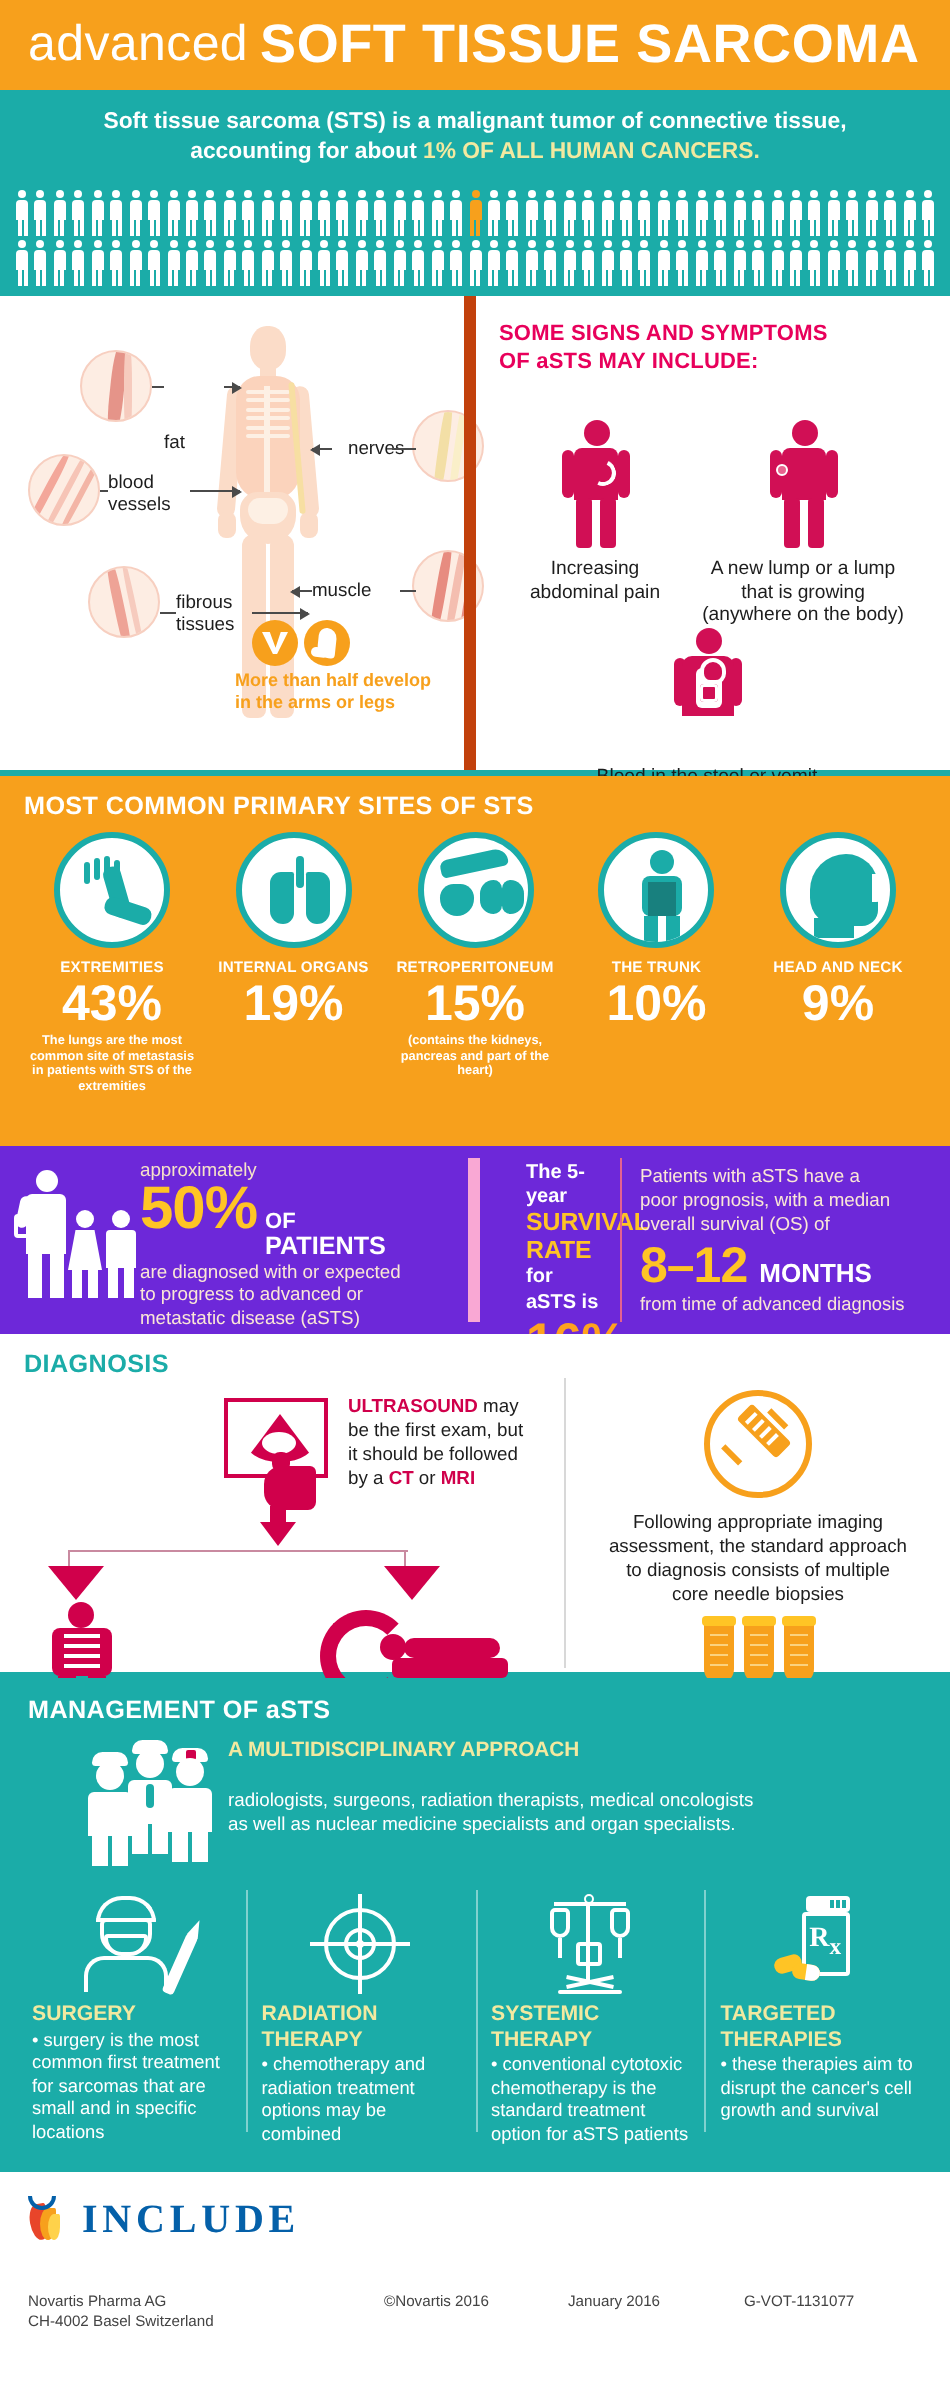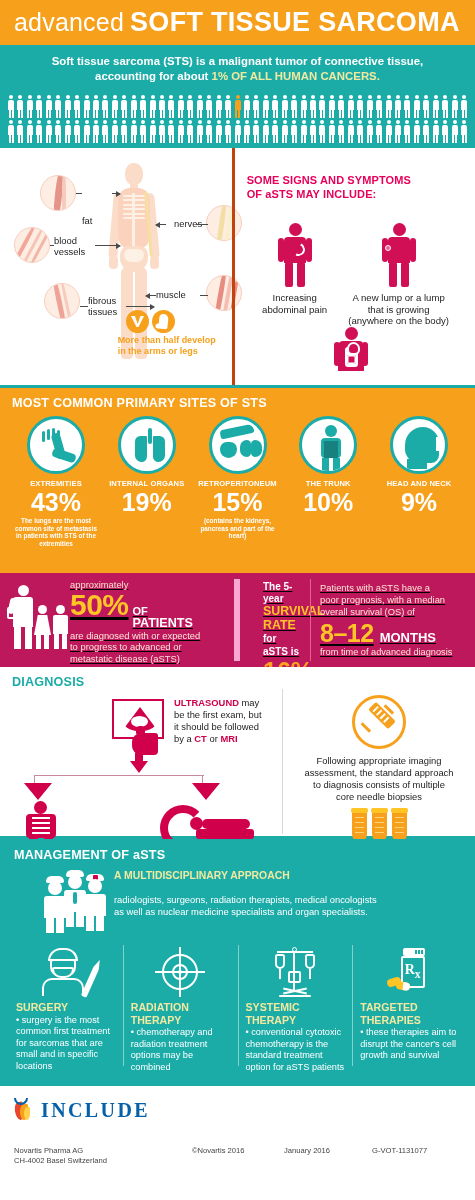--- a/index.html
+++ b/index.html
@@ -55,21 +55,21 @@
   .pfig.hi .head, .pfig.hi .body { background: #F7A01C; }
   .pfig.hi .legs::before, .pfig.hi .legs::after { background: #F7A01C; }
   .pfig.hi::after {
     content: ""; position: absolute; left: -6px; top: -4px; width: 18px; height: 30px;
     background: rgba(255,255,255,.18); border-radius: 50%; z-index: -1;
   }
 
   
   .two-col { display: flex; height: 240px; background: #ffffff; border-bottom: 3px solid #1BACA8; }
   .col-left { width: 252px; padding: 9px 6px 0 10px; position: relative; }
-  .col-right { width: 264px; padding: 26px 10px 0 12px; border-left: 3px solid #c2410c; position: relative; }
+  .col-right { width: 264px; padding: 13px 10px 0 12px; border-left: 6px solid #c2410c; position: relative; }
 
   .tissue-head { font-size: 10.6px; color: #222; line-height: 13.5px; }
 
   .body-area { position: relative; height: 200px; margin-top: 2px; }
   .body-fig {
     position: absolute; left: 96px; top: 4px; width: 56px; height: 196px;
   }
   .bf-head { position:absolute; left:19px; top:0; width:18px; height:22px; background:#FBDCC8; border-radius:46% 46% 44% 44%; }
   .bf-neck { position:absolute; left:24px; top:20px; width:8px; height:7px; background:#FBDCC8; }
   .bf-torso{ position:absolute; left:12px; top:25px; width:32px; height:62px; background:#FBD3BC; border-radius:12px 12px 14px 14px; }
@@ -226,21 +226,21 @@
   .ic-trunk .t { position:absolute; left:1px; top:13px; width:20px; height:20px; background:#1BACA8; border-radius:4px;}
   .ic-trunk .t::after{ content:""; position:absolute; left:3px; top:3px; right:3px; bottom:0; background:#18807E;}
   .ic-trunk .l { position:absolute; top:33px; width:7px; height:15px; background:#1BACA8;}
   .ic-trunk .l.a{left:2px;} .ic-trunk .l.b{right:2px;}
   .ic-head { position:absolute; left:8px; top:8px; width:42px; height:40px;}
   .ic-head .sk { position:absolute; left:4px; top:0; width:34px; height:36px; background:#1BACA8; border-radius: 18px 16px 8px 14px;}
   .ic-head .nk { position:absolute; left:6px; bottom:-2px; width:20px; height:10px; background:#1BACA8;}
   .ic-head .face{ position:absolute; right:-1px; top:10px; width:8px; height:14px; background:#ffffff; border-radius: 0 6px 6px 0;}
 
   
-  .stats { background: #be185d; height: 94px; display: flex; padding: 6px 8px 6px 6px; text-decoration: underline; }
+  .stats { background: #6d28d9; height: 94px; display: flex; padding: 6px 8px 6px 6px; }
   .st-a { width: 228px; display: flex; }
   .st-fam { width: 60px; position: relative; }
   .famfig { position: absolute; }
   .famfig .hh { position:absolute; border-radius:50%; background:#fff; }
   .famfig .bb { position:absolute; background:#fff; }
   .f-doc { left:4px; top:6px; width:26px; height:64px; }
   .f-doc .hh { left:8px; top:0; width:11px; height:11px; }
   .f-doc .coat{ position:absolute; left:3px; top:12px; width:20px; height:30px; background:#fff; border-radius:3px 3px 0 0;}
   .f-doc .lgs { position:absolute; top:42px; width:7px; height:22px; background:#fff;}
   .f-doc .lgs.l{left:4px;} .f-doc .lgs.r{right:4px;}

